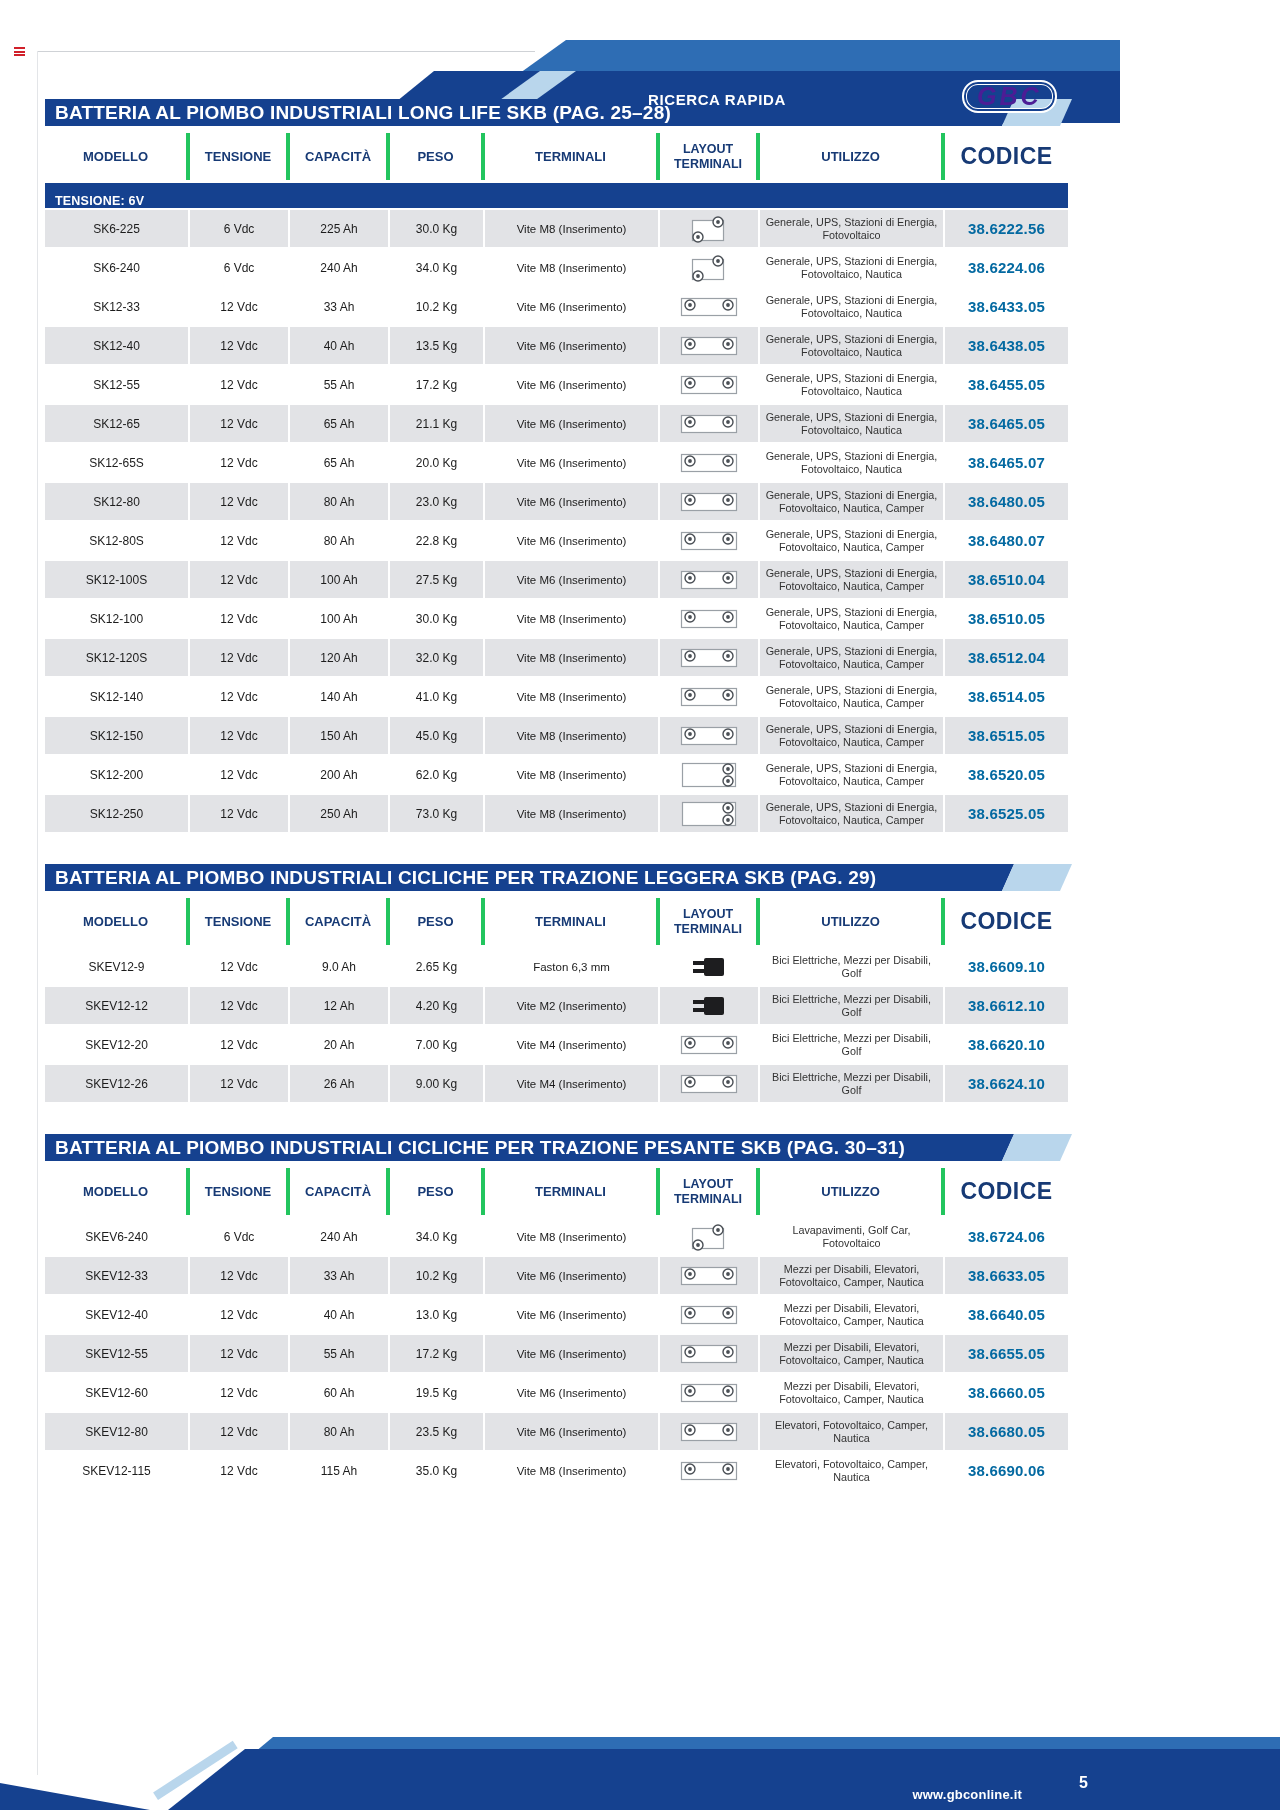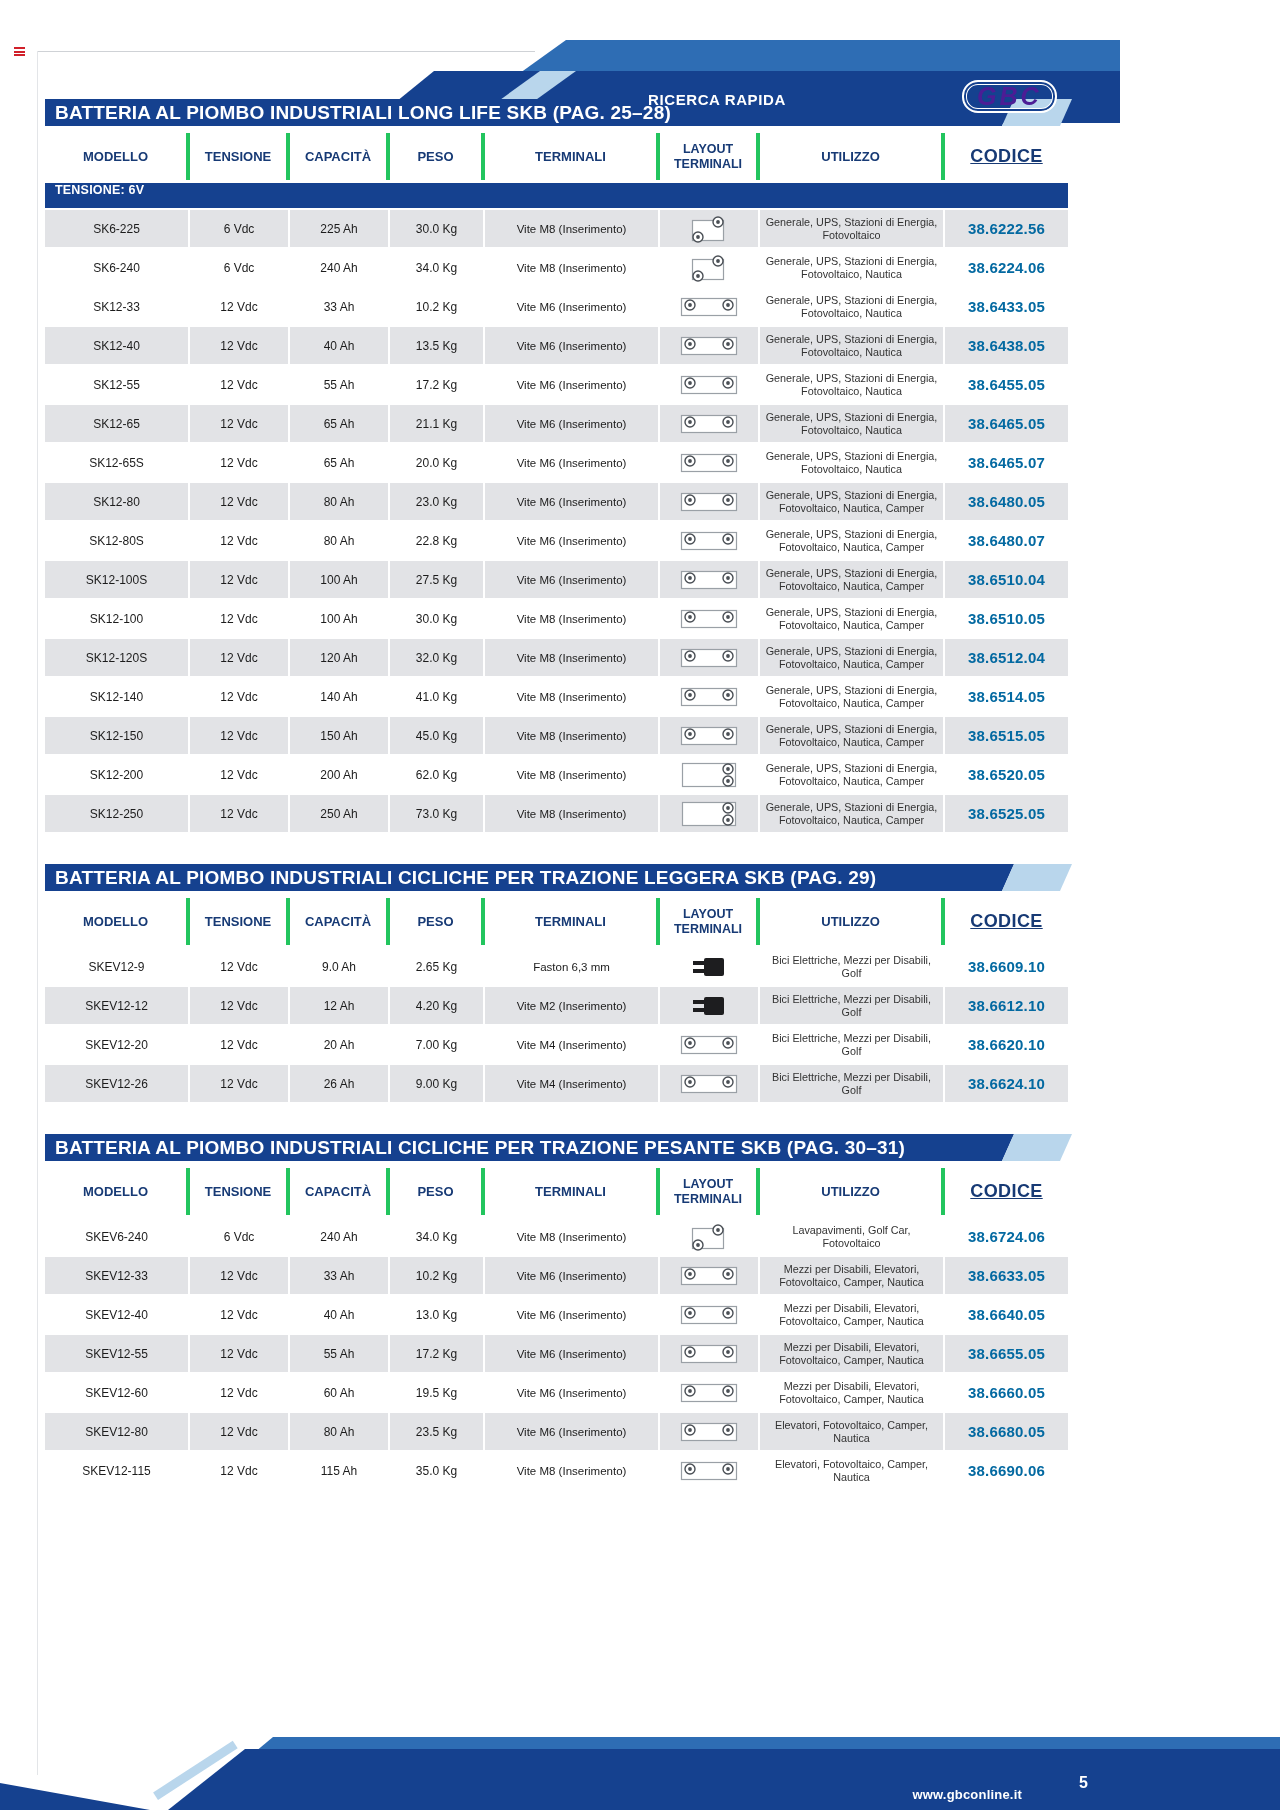--- a/index.html
+++ b/index.html
@@ -43,23 +43,23 @@
 
   .row { display:grid; grid-template-columns:145px 100px 100px 95px 175px 100px 185px 123px;
          width:1023px; }
   .cell { display:flex; align-items:center; justify-content:center; text-align:center; }
 
   .row.head { height:47px; margin-bottom:3px; }
   .row.head .cell { border-right:4px solid #22c55e; font-weight:700; color:#173a75;
                     font-size:13px; padding:2px 4px; }
   .row.head .cell:last-child { border-right:none; }
   .row.head .c-layout span { font-size:12.5px; line-height:1.15; max-width:74px; display:inline-block; }
-  .row.head .c-codice span { font-size:18px; letter-spacing:.4px;text-decoration:underline; }
+  .row.head .c-codice span { font-size:23px; letter-spacing:.4px; }
 
-  .section-row { display:flex; align-items:flex-start; background:#15418f; color:#fff;
+  .section-row { display:flex; align-items:flex-end; background:#15418f; color:#fff;
                  font-weight:700; font-size:12.5px; height:25px; padding:0 10px;
                  margin-bottom:2px; width:1023px; letter-spacing:.2px; }
 
   .row.data { margin-bottom:2px; min-height:37px; background:#fff; }
   .row.data.grey { background:#e2e3e6; }
   .row.data .cell { border-right:2px solid #fff; padding:3px 4px; font-size:12px; color:#1c1c1c; }
   .row.data .cell:last-child { border-right:none; }
   .row.data .c-utilizzo span { font-size:10.8px; line-height:1.2; color:#333; }
   .row.data .c-terminali span { font-size:11.5px; }
   .row.data .c-codice span { font-size:15px; font-weight:700; color:#0369a1; letter-spacing:.2px; }

